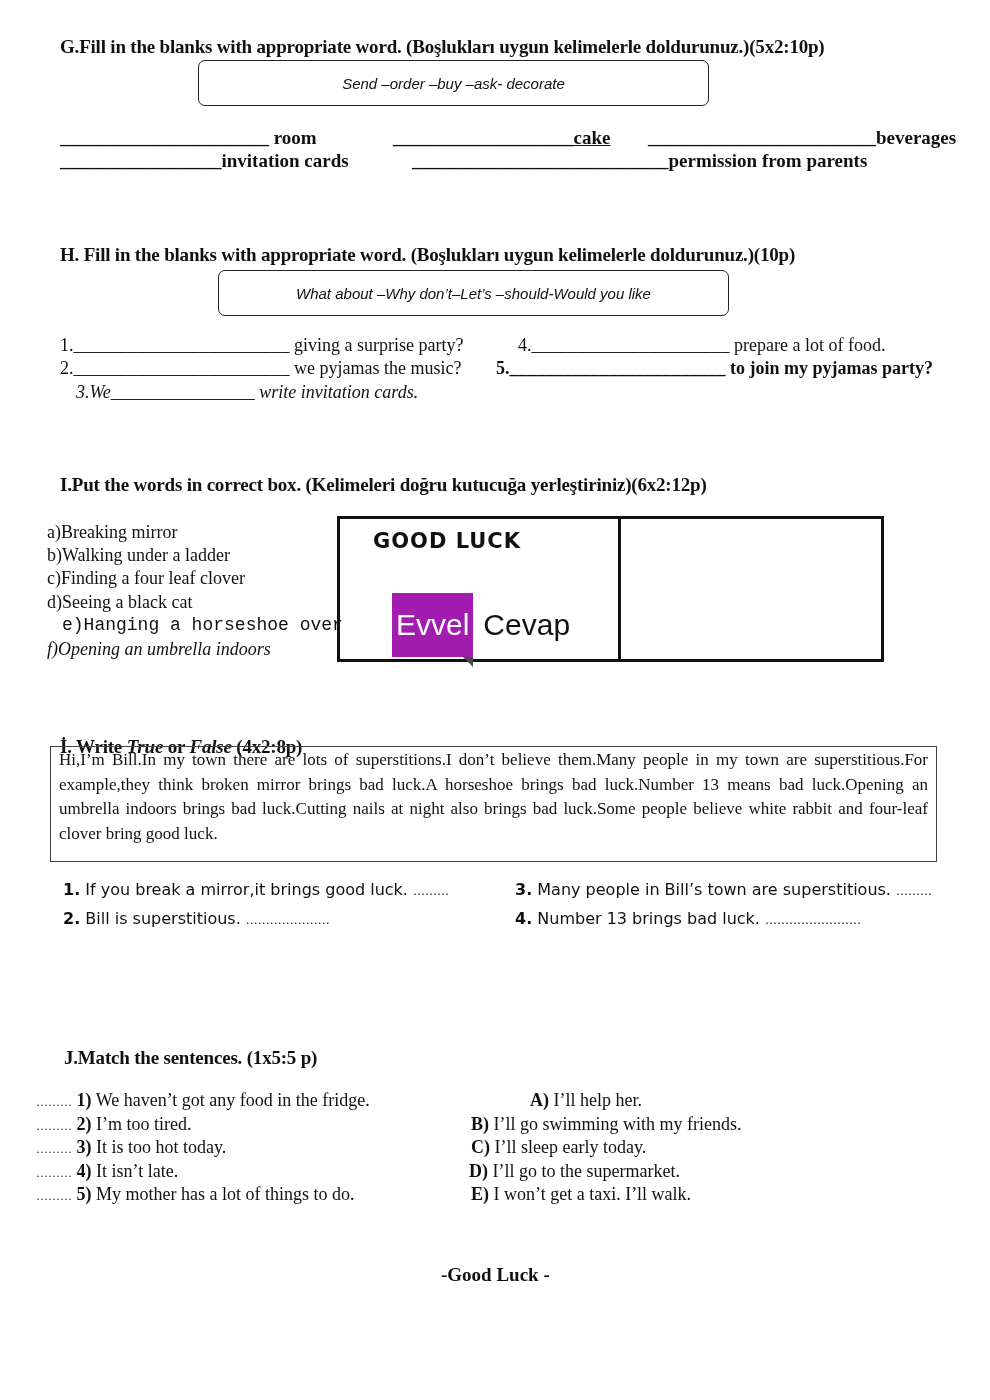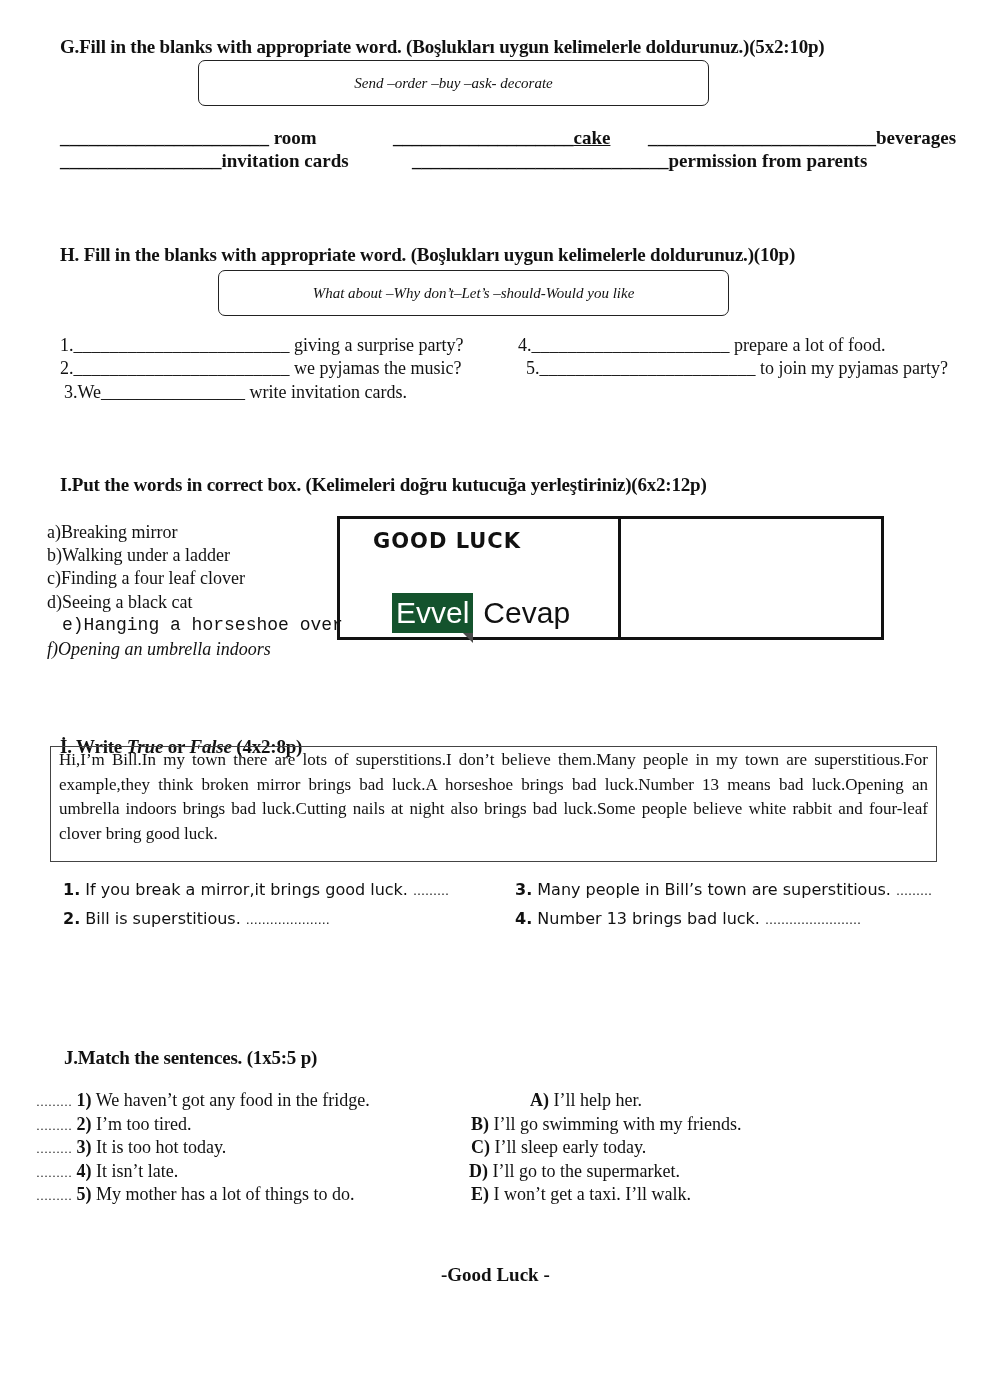--- a/index.html
+++ b/index.html
@@ -1,28 +1,28 @@
 <!DOCTYPE html>
 <html><head>
 <meta charset="utf-8">
 <style>
   html, body { margin: 0; padding: 0; background: #ffffff; }
   body { width: 990px; height: 1400px; position: relative; font-family: "Liberation Serif", "DejaVu Serif", serif; color: #111; overflow: hidden; }
   .abs { position: absolute; white-space: nowrap; margin-top: 12px; }
   .heading { font-weight: bold; font-size: 19px; letter-spacing: -0.2px; }
   .body-txt { font-size: 18px; }
   .boldrow { font-weight: bold; font-size: 19px; }
-  .wordbox { position: absolute; border: 1.5px solid #222; border-radius: 7px; display: flex; align-items: center; justify-content: center; font-family: Liberation Serif, serif; font-style: italic; font-size: 15px; color: #111; }
-  .luck-table { position: absolute; left: 337px; top: 516px; width: 547px; height: 124px; border: 3px solid #111; display: flex; box-sizing: border-box; text-decoration: underline; }
+  .wordbox { position: absolute; border: 1.5px solid #222; border-radius: 7px; display: flex; align-items: center; justify-content: center; font-family: Liberation Sans, sans-serif; font-style: italic; font-size: 15px; color: #111; }
+  .luck-table { position: absolute; left: 337px; top: 516px; width: 547px; height: 146px; border: 3px solid #111; display: flex; box-sizing: border-box; text-decoration: underline; }
   .luck-col { position: relative; height: 100%; }
   .luck-col.left { width: 278px; border-right: 3px solid #111; }
   .luck-col.right { flex: 1; }
   .luck-head { position: absolute; top: 10px; font-family: "DejaVu Sans", sans-serif; font-weight: bold; font-size: 21px; letter-spacing: 1px; }
   .logo { position: absolute; left: 52px; top: 74px; display: flex; align-items: center; }
-  .logo-box { background: #14532d; color: #fff; font-family: "Liberation Sans", sans-serif; font-size: 30px; padding: 0 4px; height: 40px; line-height: 40px; position: relative; }
+  .logo-box { background: #a21caf; color: #fff; font-family: "Liberation Sans", sans-serif; font-size: 30px; padding: 12px 4px; height: 40px; line-height: 40px; position: relative; }
   .logo-box:after { content: ""; position: absolute; right: 0; bottom: -10px; border-left: 10px solid transparent; border-top: 10px solid #4a4a4a; }
   .logo-text { font-family: "Liberation Sans", sans-serif; font-size: 30px; color: #111; margin-left: 10px; }
   .reading-box { position: absolute; left: 50px; top: 746px; width: 887px; height: 116px; border: 1px solid #444; box-sizing: border-box; padding: 1px 8px; font-size: 17px; line-height: 24.5px; text-align: justify; }
   .tf { font-family: "DejaVu Sans", sans-serif; font-size: 16px; }
   .tf b { font-weight: bold; }
   .dots { letter-spacing: 0px; font-size: 12px; }
   .match-row { font-size: 18px; }
 </style>
 </head>
 <body>
@@ -48,27 +48,27 @@
 
 <div class="abs heading" style="left:60px; top:232px;">H. Fill in the blanks with appropriate word. (Boşlukları uygun kelimelerle doldurunuz.)(10p)</div>
 <div class="wordbox" style="left:218px; top:270px; width:509px; height:44px;">What about –Why don’t–Let’s –should-Would you like</div>
 
 <div class="abs body-txt" style="left:60px; top:323px;">
   <span>1.</span><span>________________________</span><span> giving a surprise party?</span>
 </div>
 <div class="abs body-txt" style="left:60px; top:346px;">
   <span>2.</span><span>________________________</span><span> we pyjamas the music?</span>
 </div>
-<div class="abs body-txt" style="left:64px; top:370px;">
+<div class="abs body-txt" style="left:76px; top:370px;font-style:italic;">
   <span>3.We</span><span>________________</span><span> write invitation cards.</span>
 </div>
 <div class="abs body-txt" style="left:518px; top:323px;">
   <span>4.</span><span>______________________</span><span> prepare a lot of food.</span>
 </div>
-<div class="abs body-txt" style="left:526px; top:346px;">
+<div class="abs body-txt" style="left:496px; top:346px;font-weight:bold;">
   <span>5.</span><span>________________________</span><span> to join my pyjamas party?</span>
 </div>
 
 <div class="abs heading" style="left:60px; top:462px;">I.Put the words in correct box. (Kelimeleri doğru kutucuğa yerleştiriniz)(6x2:12p)</div>
 
 <div class="abs body-txt" style="left:47px; top:510px;">a)Breaking mirror</div>
 <div class="abs body-txt" style="left:47px; top:533px;">b)Walking under a ladder</div>
 <div class="abs body-txt" style="left:47px; top:556px;">c)Finding a four leaf clover</div>
 <div class="abs body-txt" style="left:47px; top:580px;">d)Seeing a black cat</div>
 <div class="abs body-txt" style="left:62px; top:603px; width:289px; overflow:hidden;font-family:Liberation Mono, monospace;">e)Hanging a horseshoe over a doo</div>

